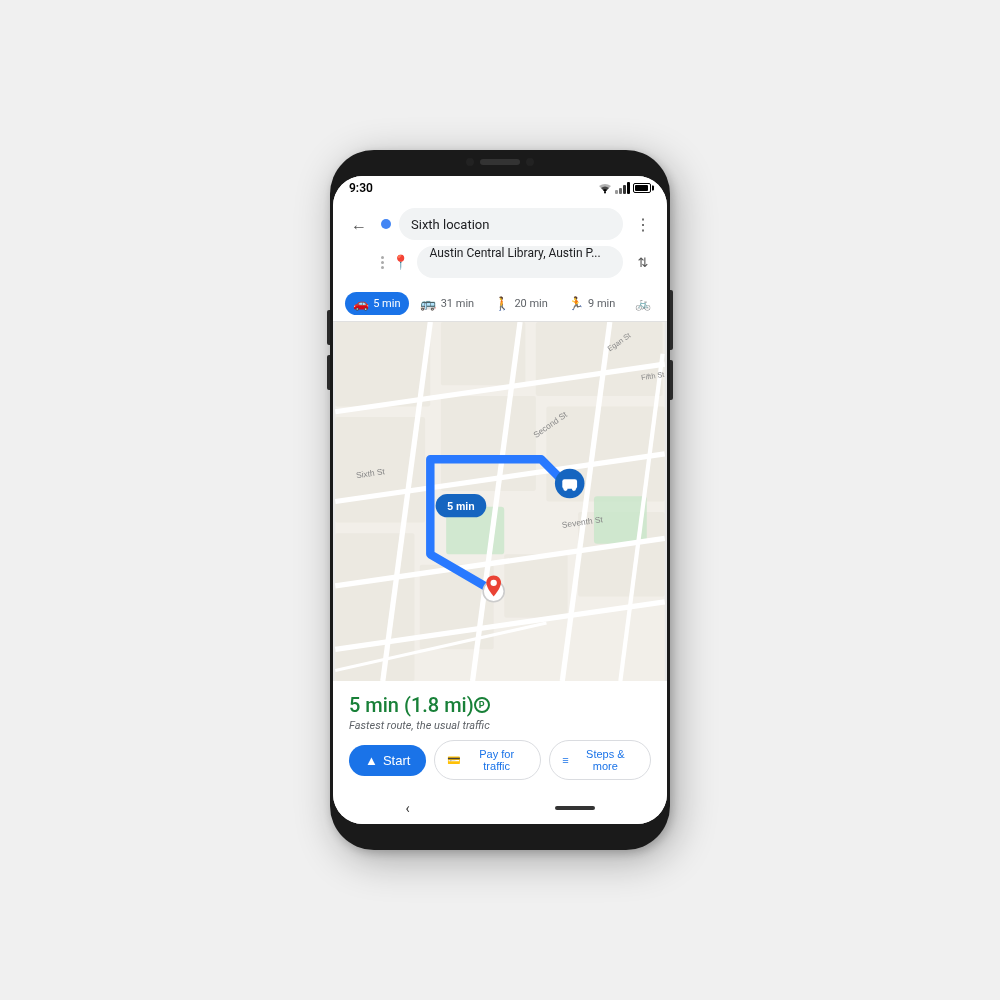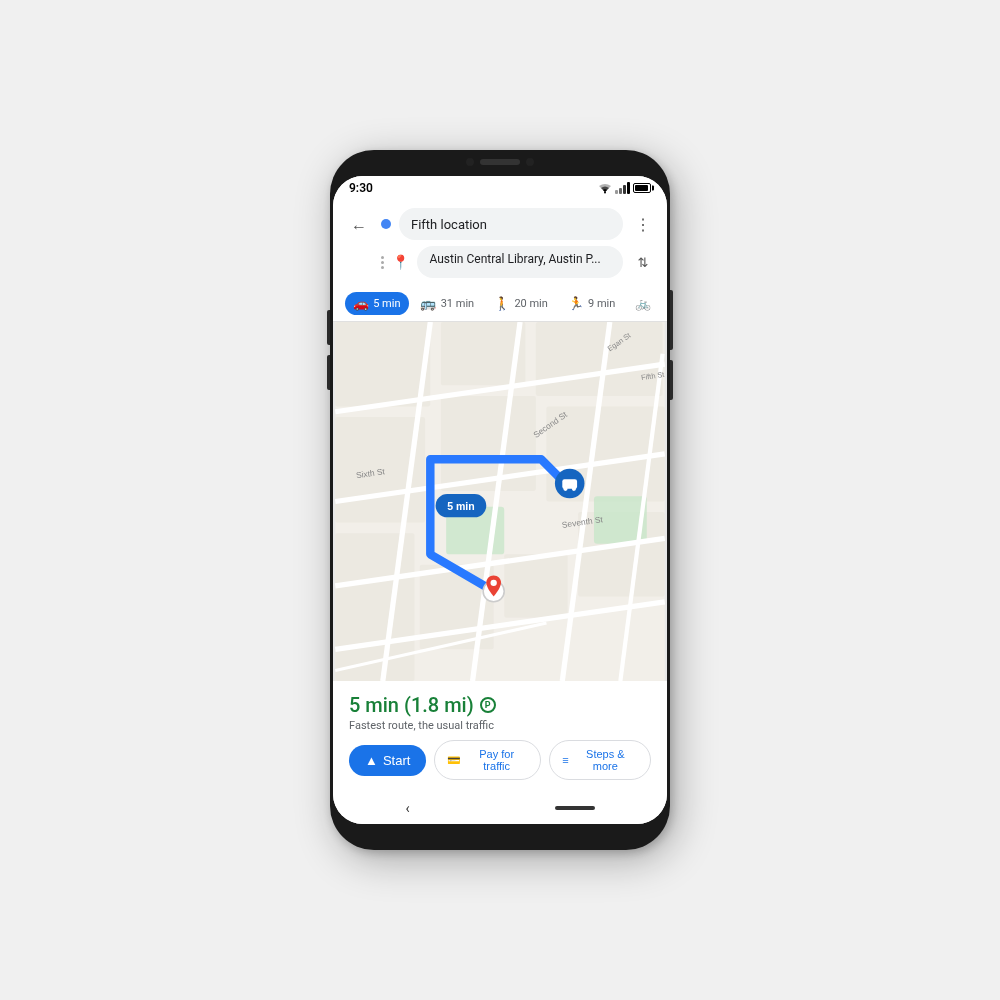--- a/index.html
+++ b/index.html
@@ -262,22 +262,22 @@
       font-size: 14px;
       flex-shrink: 0;
     }
 
     .dest-input-box {
       flex: 1;
       height: 32px;
       background: #f1f3f4;
       border-radius: 16px;
       display: flex;
-      align-items: flex-end;
-      padding: 12px 12px;
+      align-items: flex-start;
+      padding: 0 12px;
       font-size: 12px;
       color: #202124;
       overflow: hidden;
     }
 
     .swap-btn {
       width: 24px;
       height: 24px;
       display: flex;
       align-items: center;
@@ -344,40 +344,40 @@
     .route-info {
       margin-bottom: 8px;
     }
 
     .route-time {
       font-size: 20px;
       font-weight: 500;
       color: #188038;
       display: flex;
       align-items: center;
-      gap: 6px;
     }
 
     .toll-icon {
       width: 16px;
       height: 16px;
       border: 2px solid #188038;
       border-radius: 50%;
       display: flex;
       align-items: center;
       justify-content: center;
       font-size: 9px;
       color: #188038;
       font-weight: bold;
     }
 
     .route-desc {
       font-size: 11px;
       color: #5f6368;
       margin-top: 2px;
+      font-style: italic;
     }
 
     .action-buttons {
       display: flex;
       gap: 8px;
       align-items: center;
     }
 
     .btn-start {
       background: #1a73e8;
@@ -479,21 +479,21 @@
 
     <div class="app-content">
 
       <div class="nav-header">
         <div class="nav-row1">
           <div class="back-btn">
             <span>←</span>
           </div>
           <div class="blue-dot"></div>
           <div class="search-input-box">
-            <span>Fifth location</span>
+            <span>Sixth location</span>
           </div>
           <div class="more-btn">
             <span>⋮</span>
           </div>
         </div>
         <div class="nav-row2">
           <div class="dot-connector">
             <div class="dot-sm"></div>
             <div class="dot-sm"></div>
             <div class="dot-sm"></div>

